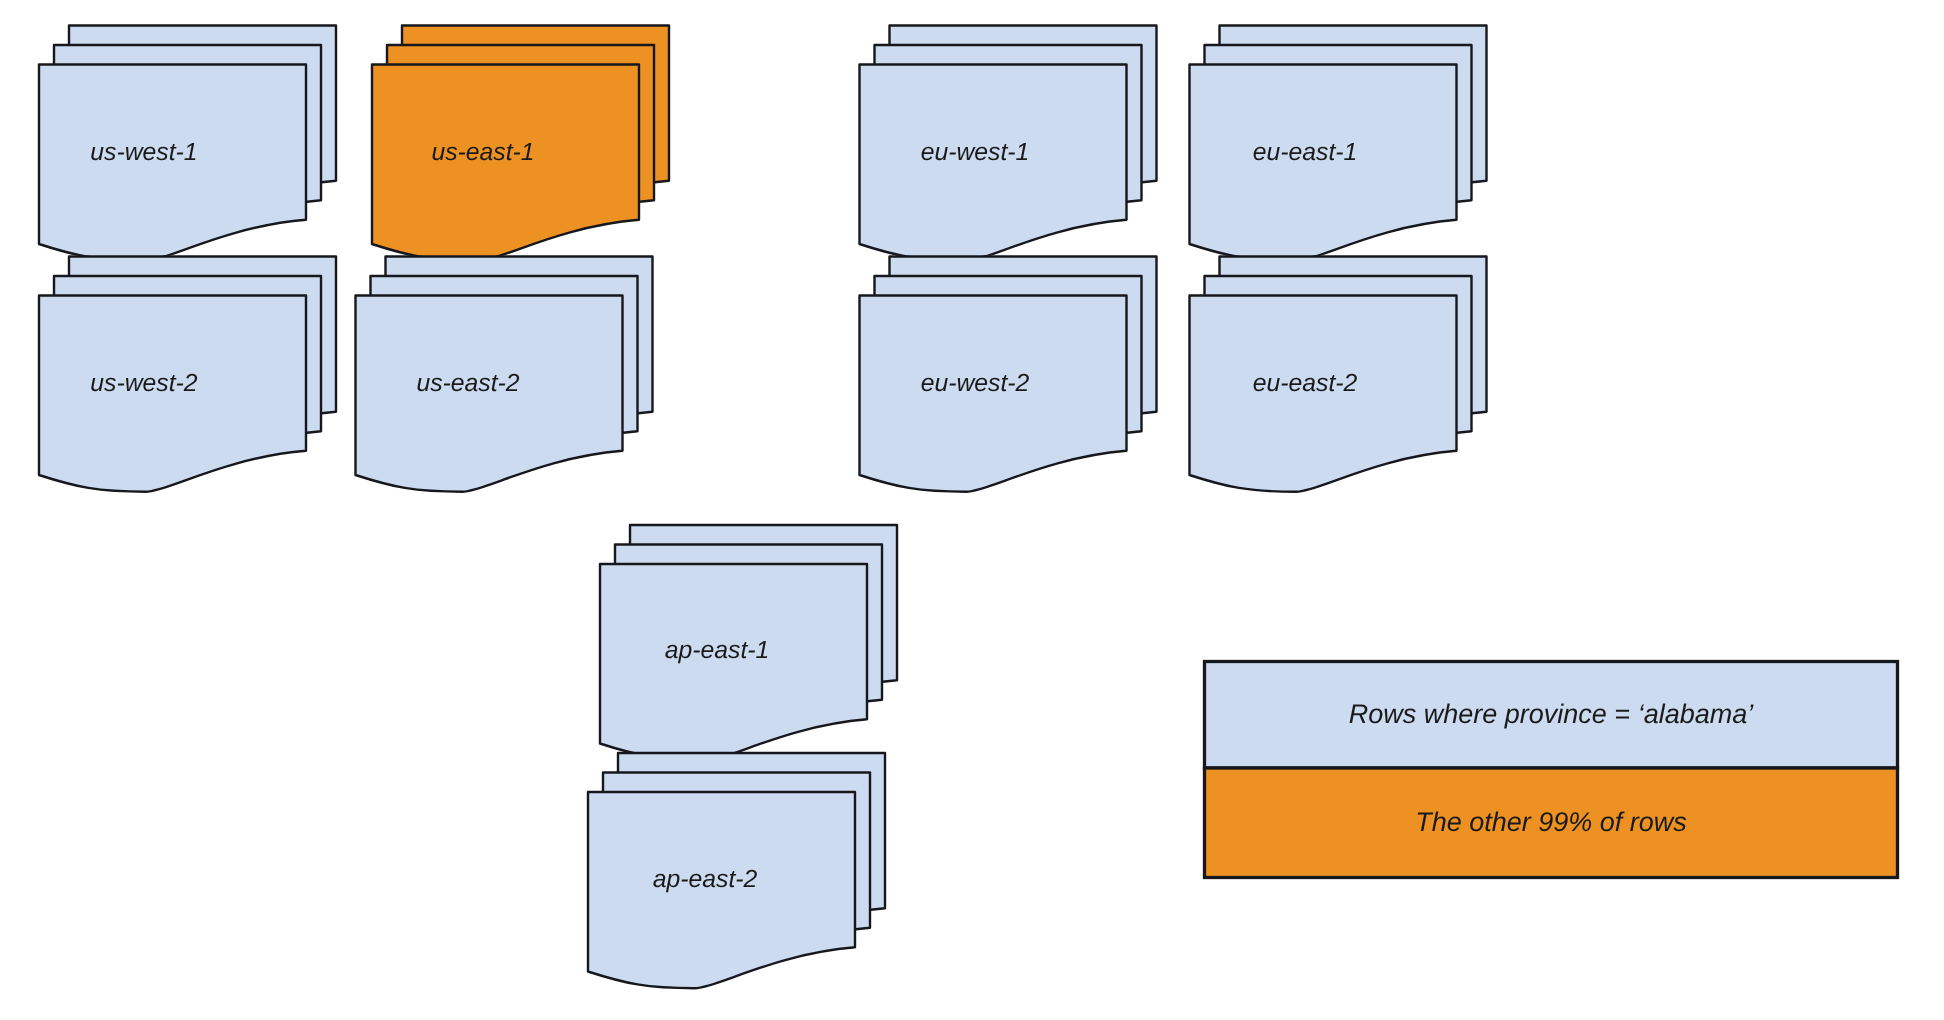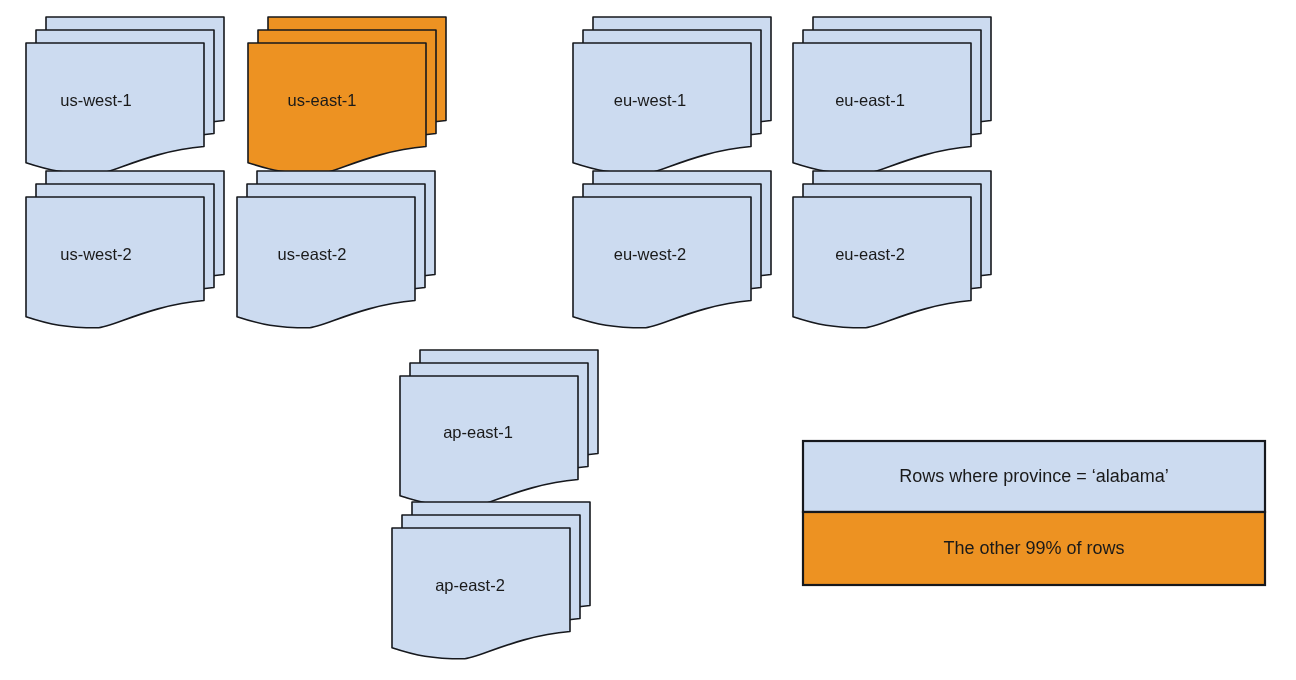--- a/index.html
+++ b/index.html
@@ -15,20 +15,21 @@
     overflow: hidden;
     font-family: "Liberation Sans", sans-serif;
   }
 
   #canvas-root {
     position: absolute;
     left: 0;
     top: 0;
     width: 1296px;
     height: 516px;
+    font-style: italic;
   }
 
   .diagram-svg {
     position: absolute;
     left: 0;
     top: 0;
     width: 1296px;
     height: 680px;
     display: block;
   }

